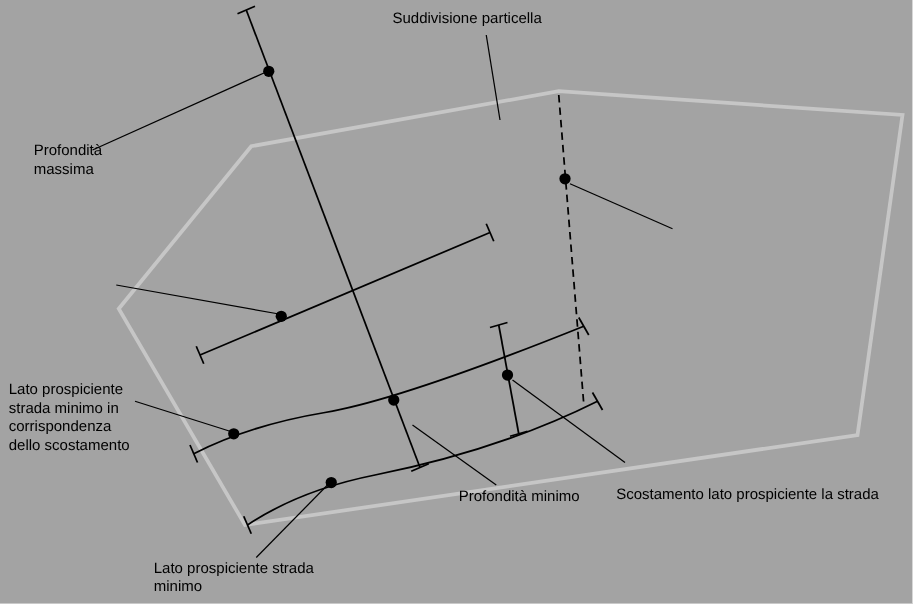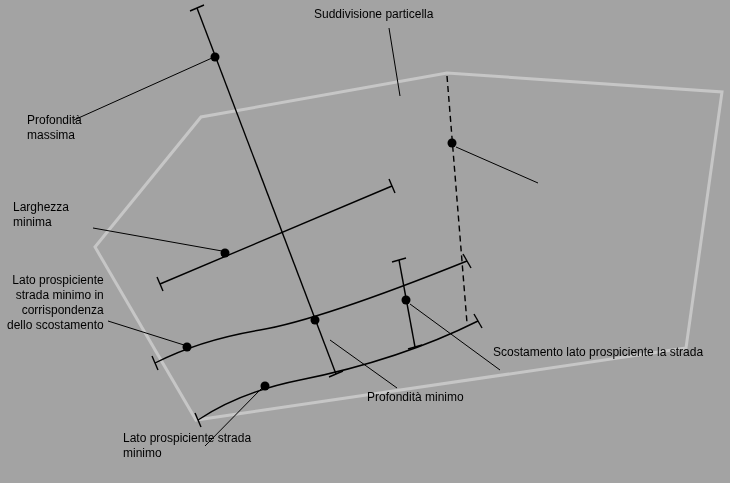--- a/index.html
+++ b/index.html
@@ -66,29 +66,27 @@
     <line x1="500" y1="370" x2="410" y2="304" stroke="#000000" stroke-width="1"></line>
     <line x1="397" y1="388" x2="330" y2="340" stroke="#000000" stroke-width="1"></line>
     <line x1="205" y1="446" x2="262" y2="388" stroke="#000000" stroke-width="1"></line>
   </svg>
 
   <div class="label" style="left:314px;top:7px;">Suddivisione particella</div>
 
   <div class="label" style="left:27px;top:113px;">Profondità
 massima</div>
 
-  <div class="label" style="left:13px;top:200px;">Larghezza
-minima</div>
 
-  <div class="label" style="left:7px;top:273px;text-align:right;">Lato prospiciente
+  <div class="label" style="left:7px;top:304px;">Lato prospiciente
 strada minimo in
 corrispondenza
 dello scostamento</div>
 
 
-  <div class="label" style="left:493px;top:345px;">Scostamento lato prospiciente la strada</div>
+  <div class="label" style="left:493px;top:388px;">Scostamento lato prospiciente la strada</div>
 
   <div class="label" style="left:367px;top:390px;">Profondità minimo</div>
 
-  <div class="label" style="left:123px;top:431px;">Lato prospiciente strada
+  <div class="label" style="left:123px;top:447px;">Lato prospiciente strada
 minimo</div>
 
 </div>
 
 </body></html>

